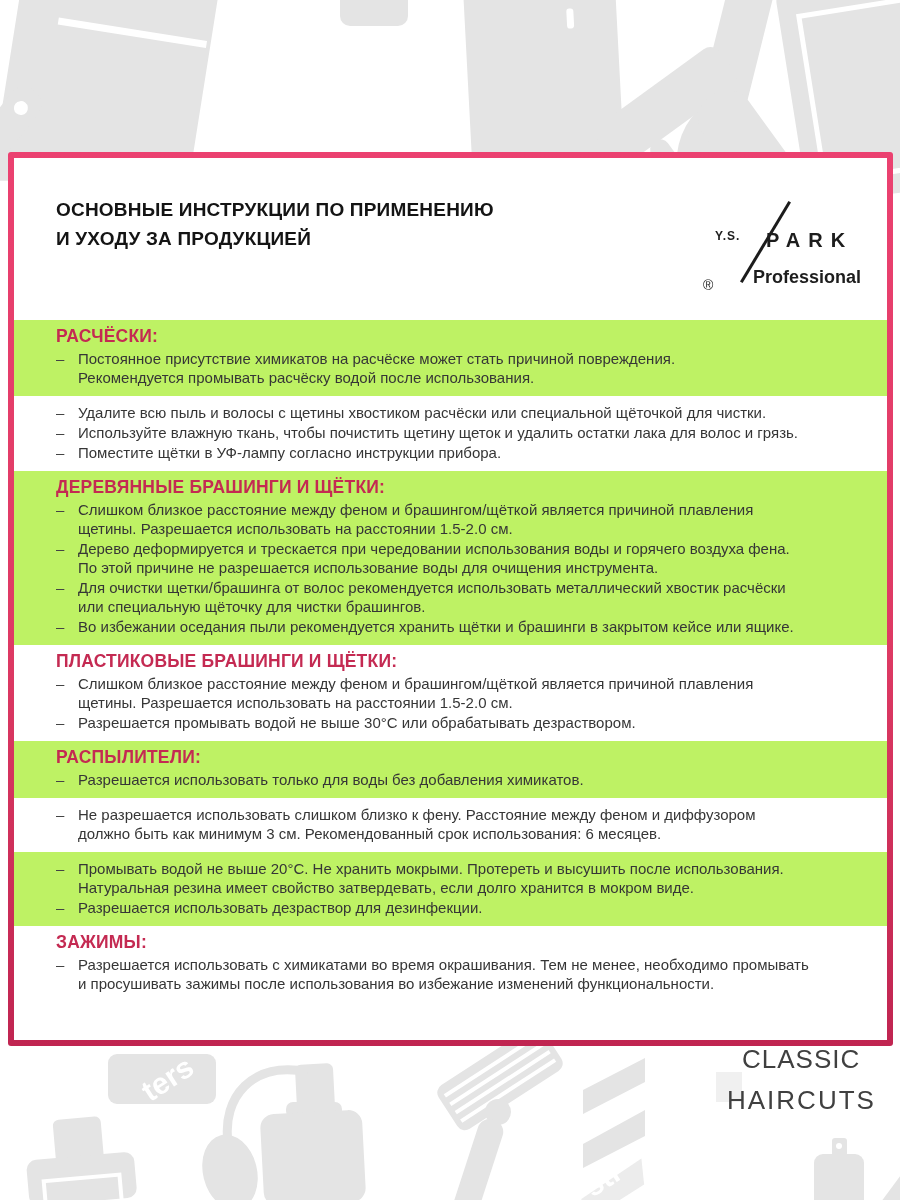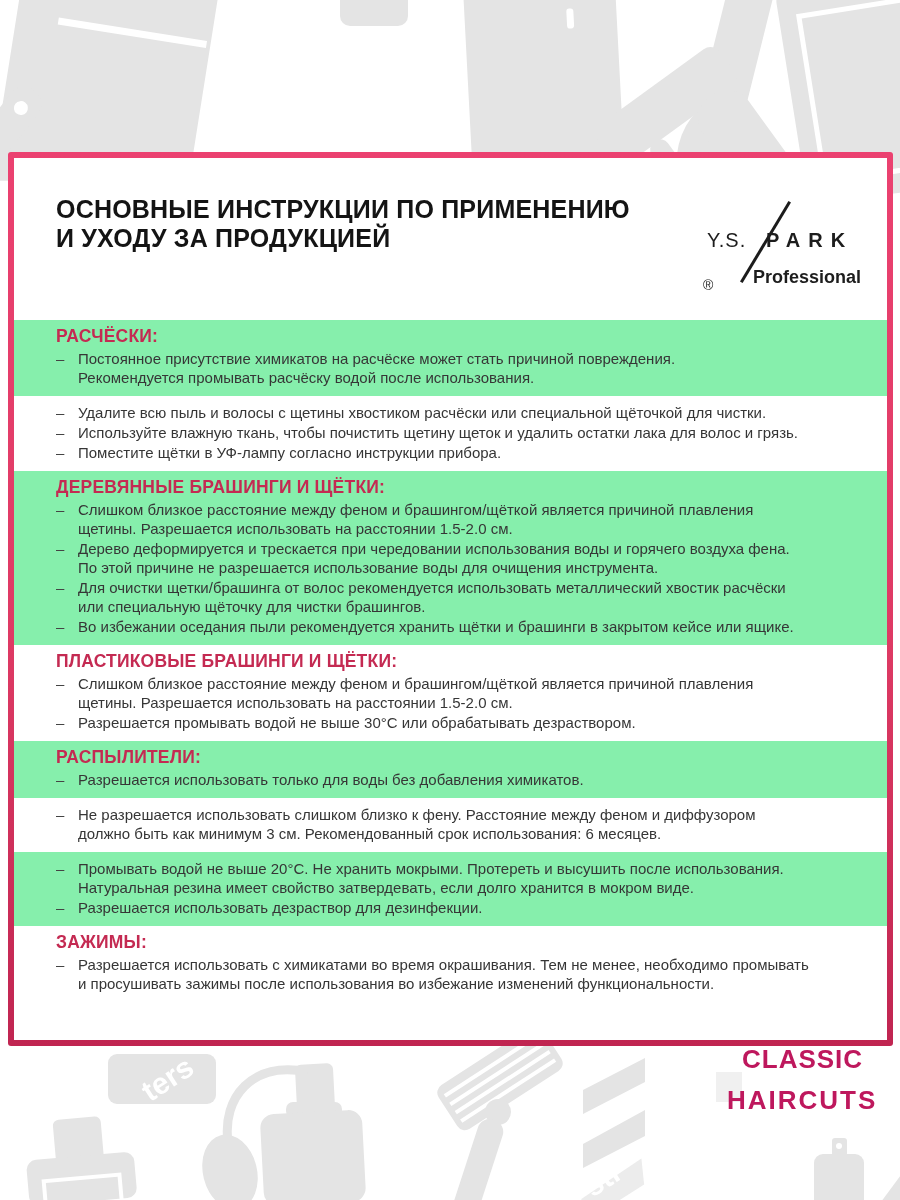--- a/index.html
+++ b/index.html
@@ -3,49 +3,49 @@
 <meta charset="utf-8">
 <style>
   html,body{margin:0;padding:0;}
   body{
     width:900px;height:1200px;position:relative;overflow:hidden;
     background:#ffffff;font-family:"Liberation Sans",sans-serif;
     -webkit-font-smoothing:antialiased;
   }
   
   .bg-svg{position:absolute;left:0;top:0;}
-  .wm{position:absolute;color:#be185d;font-weight:bold;white-space:nowrap;}
+  .wm{position:absolute;color:#404040;font-weight:normal;white-space:nowrap;}
   .wm-classic{left:742px;top:1044px;font-size:26px;letter-spacing:1px;}
   .wm-haircuts{left:727px;top:1085px;font-size:26px;letter-spacing:2px;}
   .wm-frag{position:absolute;color:#ffffff;font-weight:bold;font-size:30px;
     transform:rotate(-33deg);white-space:nowrap;}
   .wm-frag1{left:140px;top:1062px;}
   .wm-frag2{left:584px;top:1162px;}
   
   .card{
     position:absolute;left:8px;top:152px;width:885px;height:894px;
     box-sizing:border-box;padding:6px;border-radius:3px;
     background:linear-gradient(180deg,#eb4170 0%,#de3a64 55%,#c02551 100%);
   }
   .card-inner{background:#ffffff;width:100%;height:100%;box-sizing:border-box;overflow:hidden;}
   .card-header{display:flex;justify-content:space-between;align-items:flex-start;
     padding:37px 28px 0 42px;margin-bottom:25px;}
-  .title{font-size:25px;line-height:29px;font-weight:700;color:#141414;
+  .title{font-size:19px;line-height:29px;font-weight:700;color:#141414;
     letter-spacing:.2px;white-space:pre-line;margin:0;}
   
   .logo{position:relative;width:160px;height:100px;flex:none;margin-top:0px;color:#1d1d1d;}
-  .logo-ys{position:absolute;left:8px;top:34px;font-size:20px;font-weight:400;letter-spacing:1px;}
+  .logo-ys{position:absolute;left:16px;top:34px;font-size:12px;font-weight:700;letter-spacing:1px;}
   .logo-park{position:absolute;left:67px;top:34px;font-size:20px;font-weight:700;letter-spacing:8px;}
   .logo-slash{position:absolute;left:65px;top:0px;width:3px;height:94px;background:#1c1c1c;
     transform:rotate(31deg);}
   .logo-prof{position:absolute;right:-2px;top:72px;font-size:18px;font-weight:700;}
   .logo-reg{position:absolute;left:4px;top:82px;font-size:14px;}
   
   .section{padding:6px 28px 9px 42px;}
-  .section.tinted{background:#86efac;}
+  .section.tinted{background:#bef264;}
   .sec-heading{font-size:17.5px;line-height:20px;font-weight:700;color:#c42a52;
     letter-spacing:.2px;margin:0 0 3px 0;}
   .bullet{display:flex;font-size:15px;line-height:19px;color:#363636;margin-top:1px;}
   .dash{flex:none;width:13px;margin-right:9px;color:#444;}
   .btext{white-space:pre-line;flex:1;}
 </style>
 </head>
 <body>
 
 <svg class="bg-svg" width="900" height="1200" viewBox="0 0 900 1200">

